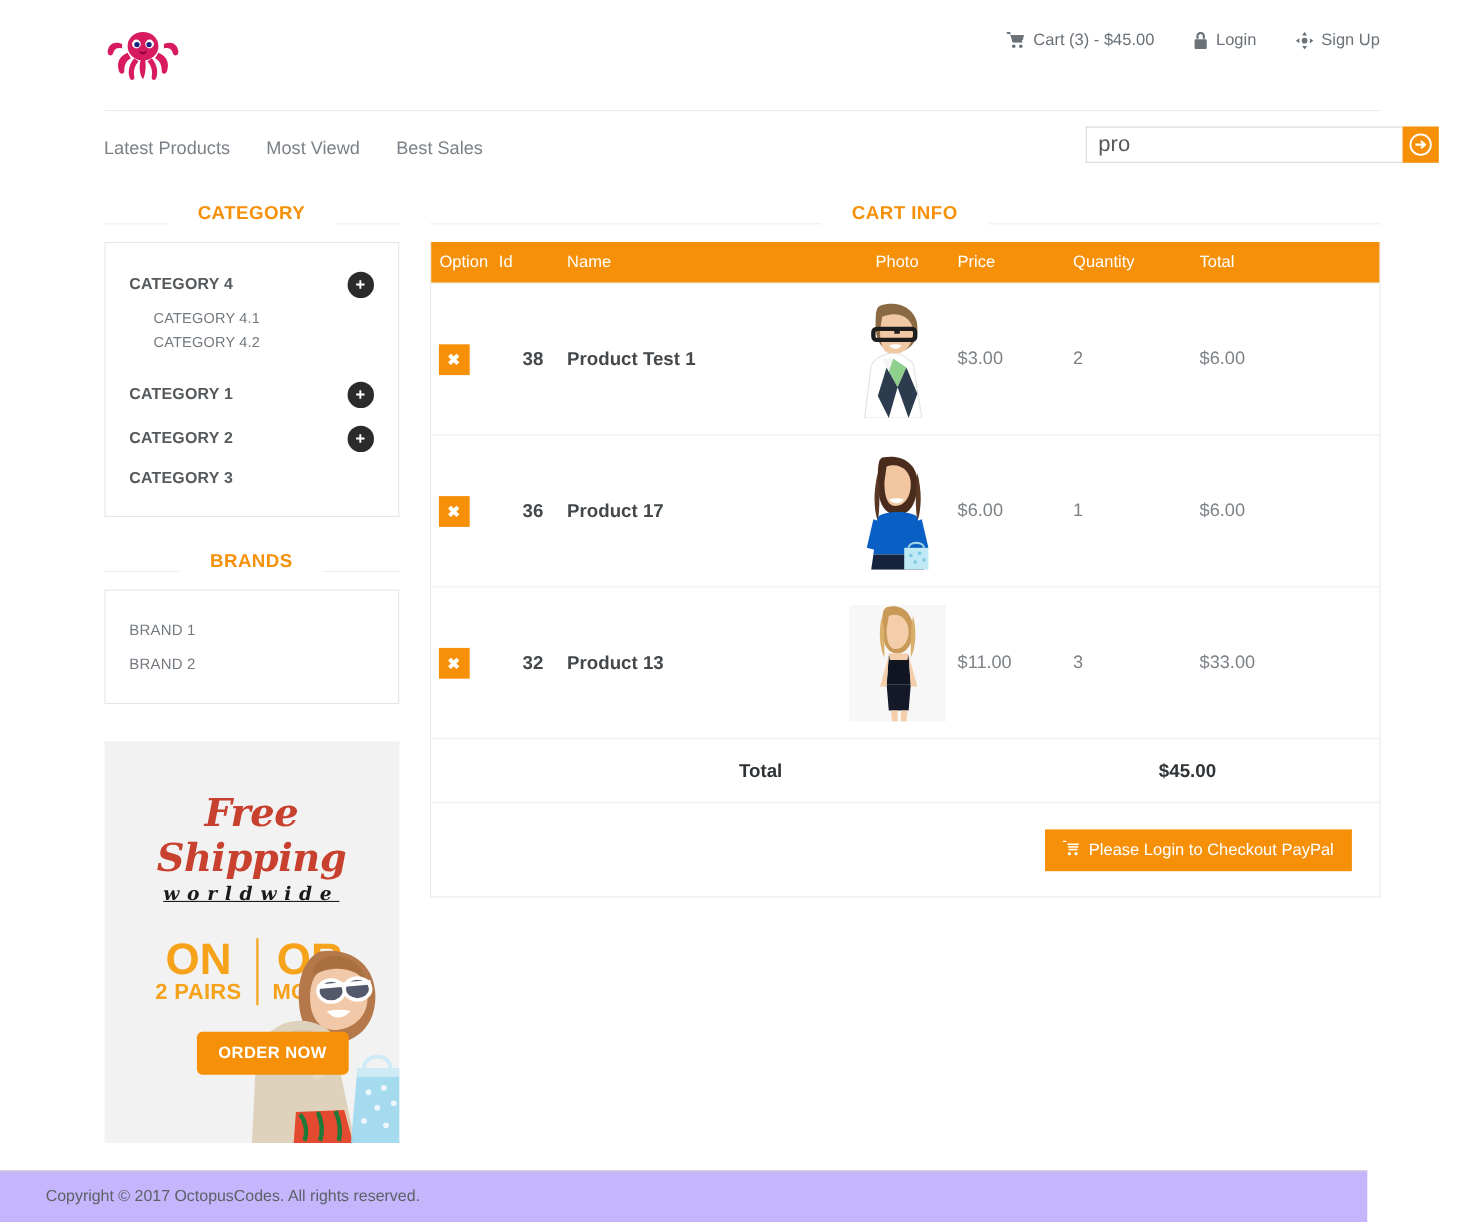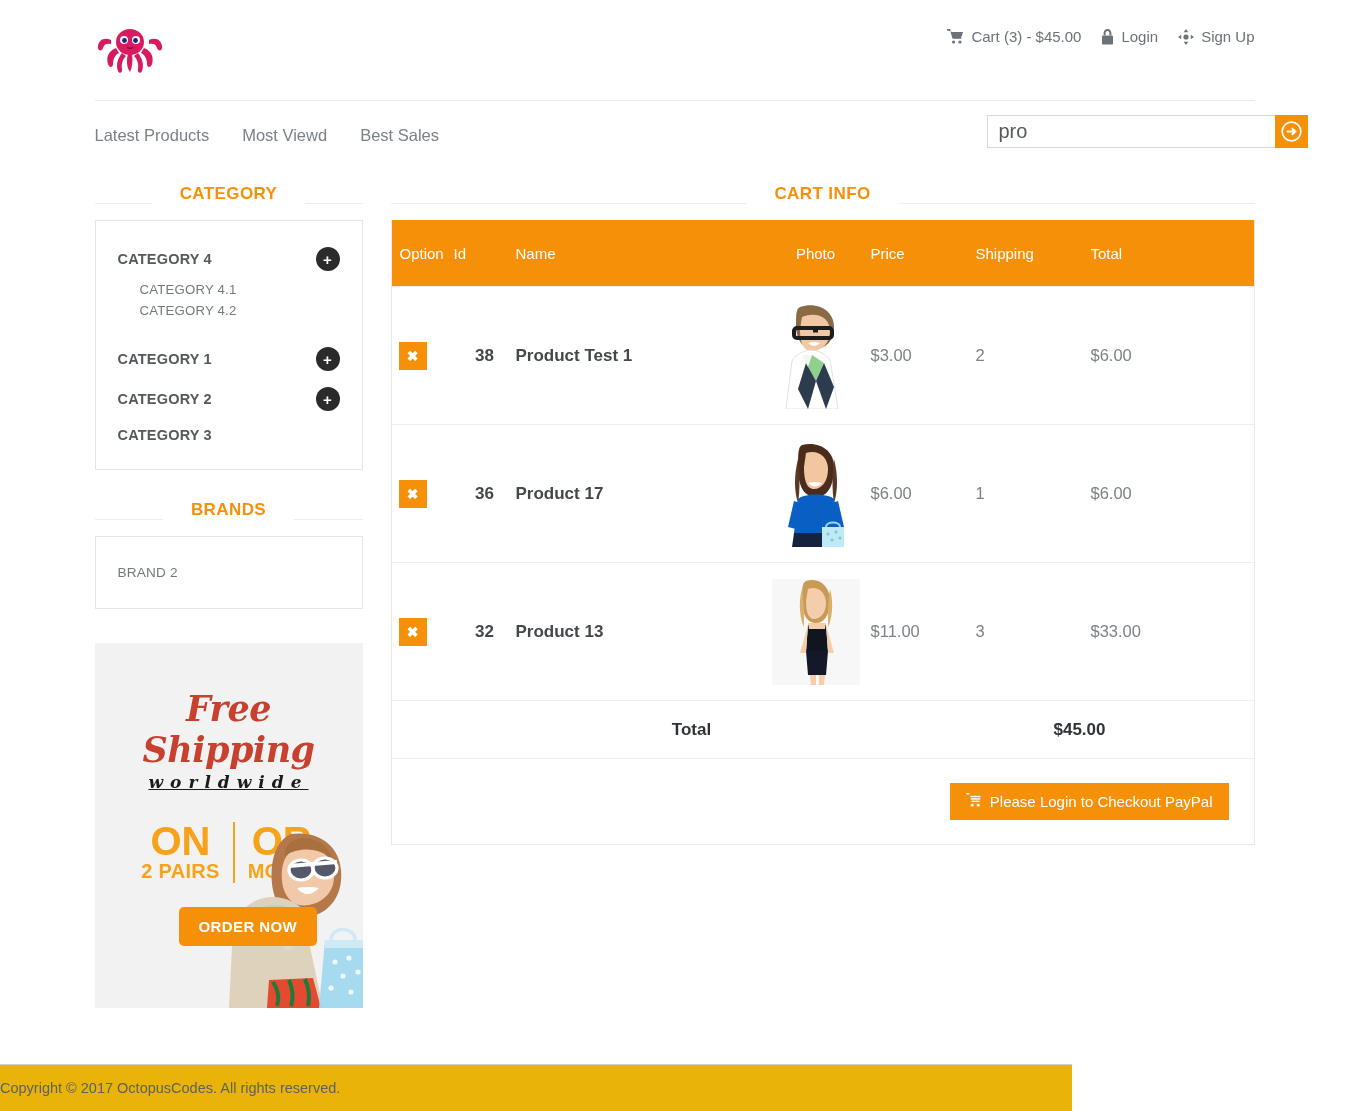--- a/index.html
+++ b/index.html
@@ -12,21 +12,21 @@
     overflow:hidden;
     position:relative;
   }
   .wrap { width:1160px; margin:0 auto; position:relative; }
 
   
   .topbar { height:100px; position:relative; }
   .logo { position:absolute; left:0; top:18px; width:70px; height:60px; }
   .toplinks {
     position:absolute; right:0; top:28px;
-    display:flex; align-items:center; gap:20px;
+    display:flex; align-items:center; gap:36px;
     font-size:15px; color:#6b7278;
   }
   .toplink { display:flex; align-items:center; gap:7px; cursor:pointer; white-space:nowrap; }
   .toplink svg { display:block; }
 
   
   .navbar {
     border-top:1px solid #ececec;
     height:70px;
     position:relative;
@@ -119,21 +119,21 @@
     letter-spacing:.4px; font-family:"Liberation Sans", sans-serif;
   }
 
   
   .carttable {
     border:1px solid #e9e9e9; border-top:none; background:#fff;
     width:100%;
   }
   .cthead {
     background:#f79009; color:#fff; display:flex; align-items:center;
-    height:66px; font-size:15px;
+    height:37px; font-size:15px;
   }
   .ctrow {
     display:flex; align-items:center; border-top:1px solid #efefef;
     min-height:138px;
   }
   .c-option { width:62px; flex:none; padding-left:7px; }
   .c-id     { width:62px; flex:none; text-align:center; }
   .c-name   { width:245px; flex:none; }
   .c-photo  { width:110px; flex:none; text-align:center; }
   .c-price  { width:105px; flex:none; }
@@ -174,22 +174,22 @@
   }
   .paypalbtn {
     background:#f79009; color:#fff; border:none; cursor:pointer;
     padding:10px 16px; font-size:15px;
     display:flex; align-items:center; gap:8px;
     font-family:"Liberation Sans", sans-serif;
   }
 
   
   .footer {
-    position:absolute; left:0; bottom:0; width:1072px; height:47px;
-    background:#eab308; border-top:1px solid #cfcfcf;
+    position:absolute; left:0; bottom:0; width:1243px; height:47px;
+    background:#c4b5fd; border-top:1px solid #cfcfcf;
   }
   .footer .inner {
     width:1160px; margin:0 auto; line-height:47px;
     font-size:14.5px; color:#5c6266;
   }
 </style>
 </head>
 <body>
 
 <div class="wrap">
@@ -312,20 +312,21 @@
         </div>
       </div>
 
       <div class="secthead" style="margin-top:30px;">
         <span class="line"></span>
         <span class="txt">BRANDS</span>
         <span class="line"></span>
       </div>
 
       <div class="panel" style="margin-top:16px;padding:20px 22px;">
+        <div class="brand-row">BRAND 1</div>
         <div class="brand-row">BRAND 2</div>
       </div>
 
       <div class="banner">
         <div class="b-free">Free Shipping</div>
         <div class="b-world">worldwide</div>
         <div class="b-onor">
           <div class="b-col">
             <div class="b-big">ON</div>
             <div class="b-small">2 PAIRS</div>
@@ -380,21 +381,21 @@
       </div>
 
       <div class="carttable" style="margin-top:16px;">
 
         <div class="cthead">
           <div class="c-option">Option</div>
           <div class="c-id">Id</div>
           <div class="c-name">Name</div>
           <div class="c-photo">Photo</div>
           <div class="c-price">Price</div>
-          <div class="c-qty">Shipping</div>
+          <div class="c-qty">Quantity</div>
           <div class="c-total">Total</div>
         </div>
 
         <div class="ctrow">
           <div class="c-option">
             <button class="xbtn">✖</button>
           </div>
           <div class="c-id">38</div>
           <div class="c-name">Product Test 1</div>
           <div class="c-photo">

